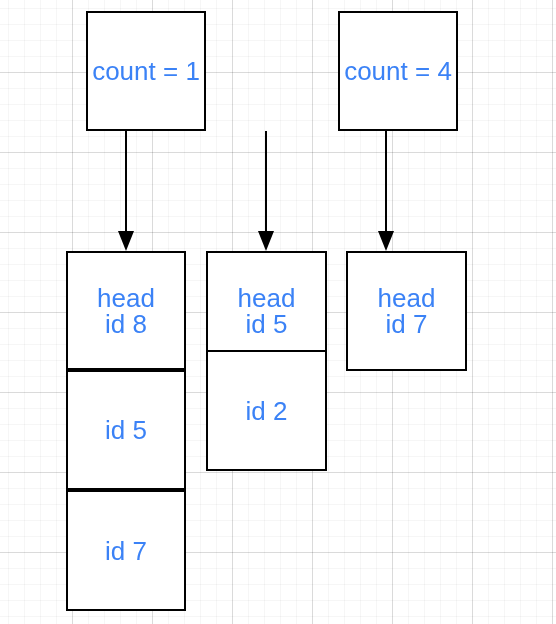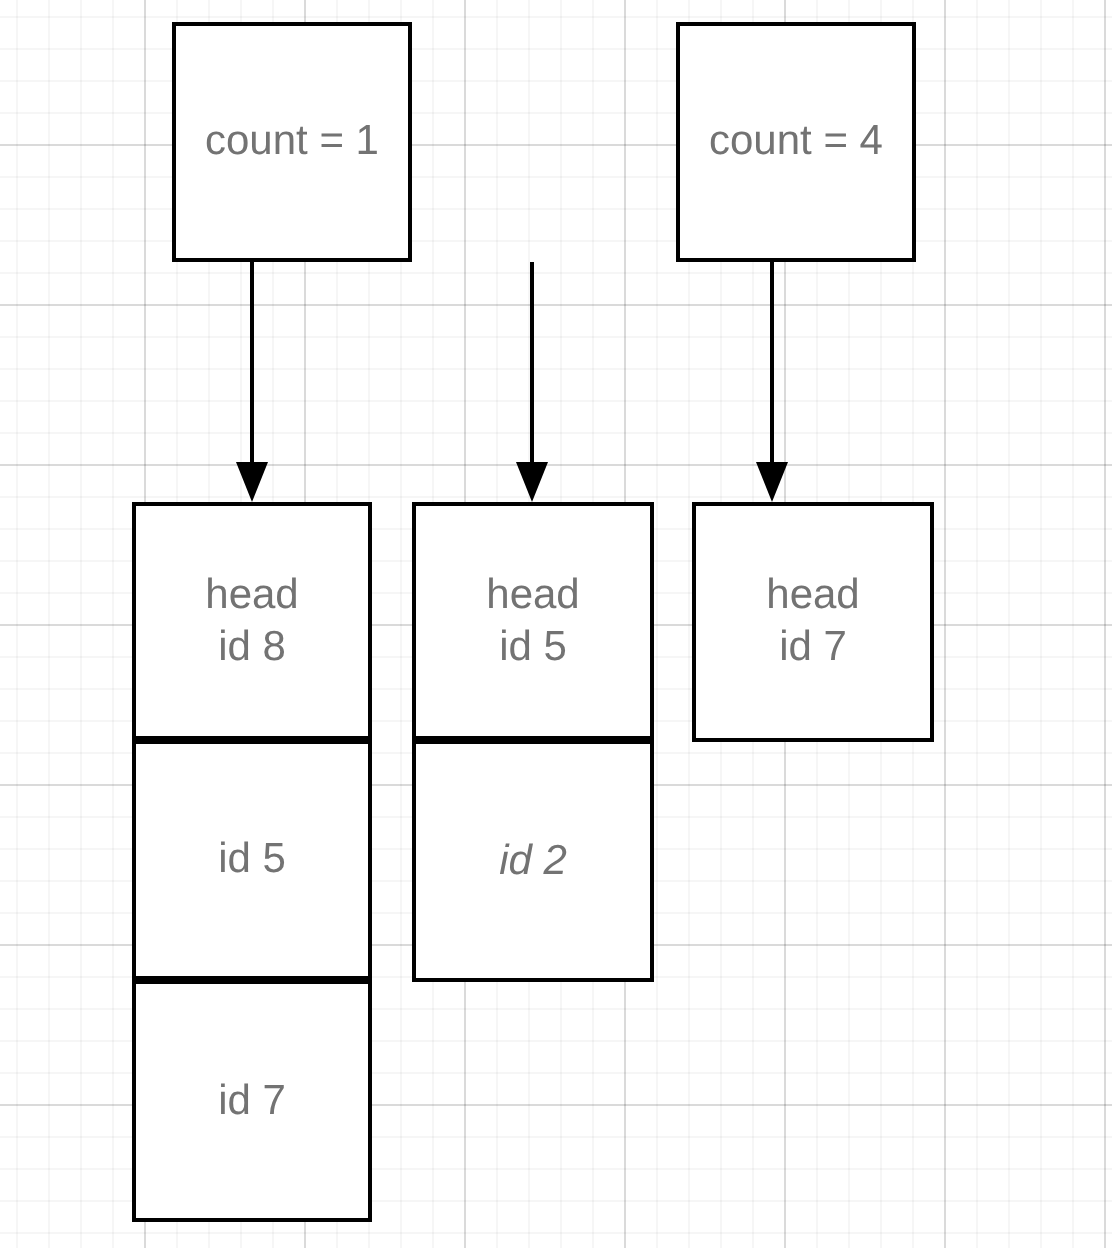--- a/index.html
+++ b/index.html
@@ -30,22 +30,22 @@
 
   .cell {
     position: absolute;
     box-sizing: border-box;
     border: 2px solid #000000;
     background: #ffffff;
     display: flex;
     flex-direction: column;
     align-items: center;
     justify-content: center;
-    color: #737373;
-    font-size: 21px;
+    color: #3b82f6;
+    font-size: 26px;
     line-height: 26px;
     text-align: center;
     white-space: nowrap;
   }
 
   
   .top-cell { height: 120px; top: 11px; }
   .top-cell.c0 { left: 86px;  width: 120px; }
   .top-cell.c1 { left: 206px; width: 120px; border-left-width: 2px; }
   .top-cell.c2 { left: 338px; width: 120px; border-left-width: 2px; }
@@ -53,21 +53,21 @@
   .col-cell { }
   .colA { left: 66px;  width: 120px; }
   .colB { left: 206px; width: 121px; }
   .colC { left: 346px; width: 121px; }
 
   .a0 { top: 251px; height: 119px; }
   .a1 { top: 370px; height: 120px; text-align: center; }
   .a2 { top: 490px; height: 121px; }
 
   .b0 { top: 251px; height: 119px; }
-  .b1 { top: 370px; height: 121px; font-style: italic; }
+  .b1 { top: 350px; height: 121px; }
 
   .c0c { top: 251px; height: 120px; }
 
   .cell-line { display: block; }
 
   .arrow {
     position: absolute;
     top: 131px;
     width: 24px;
     height: 120px;

